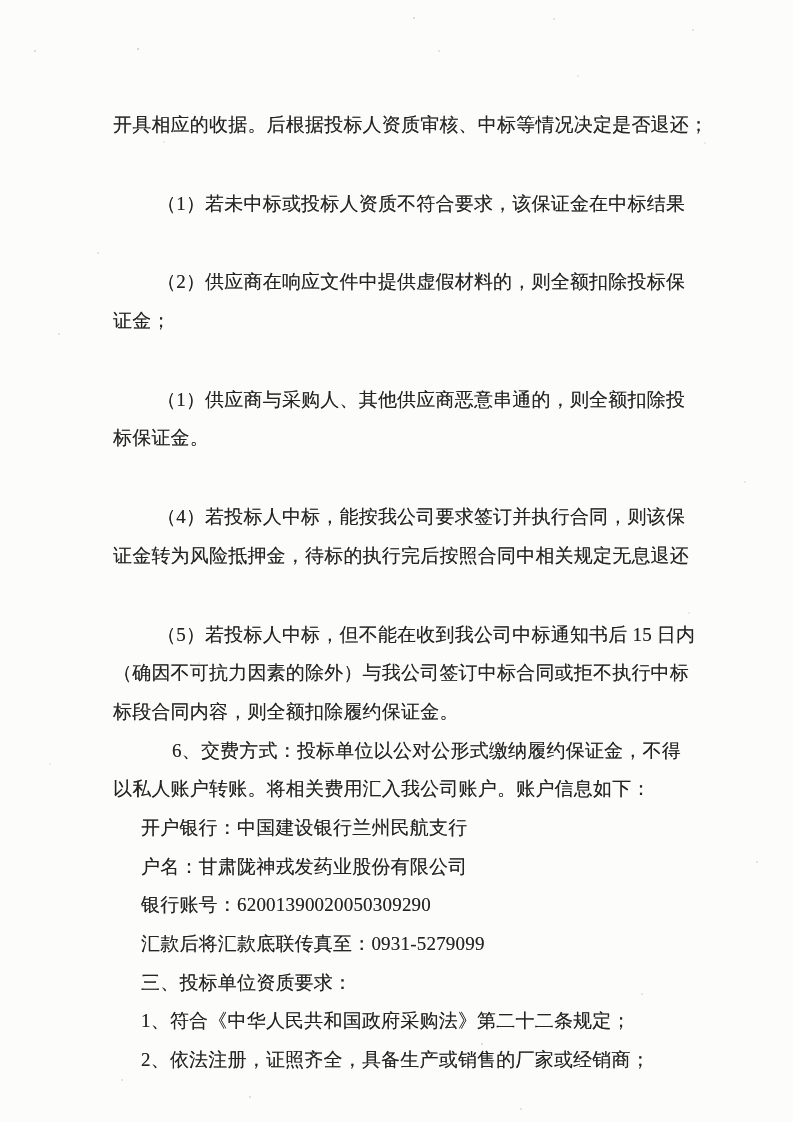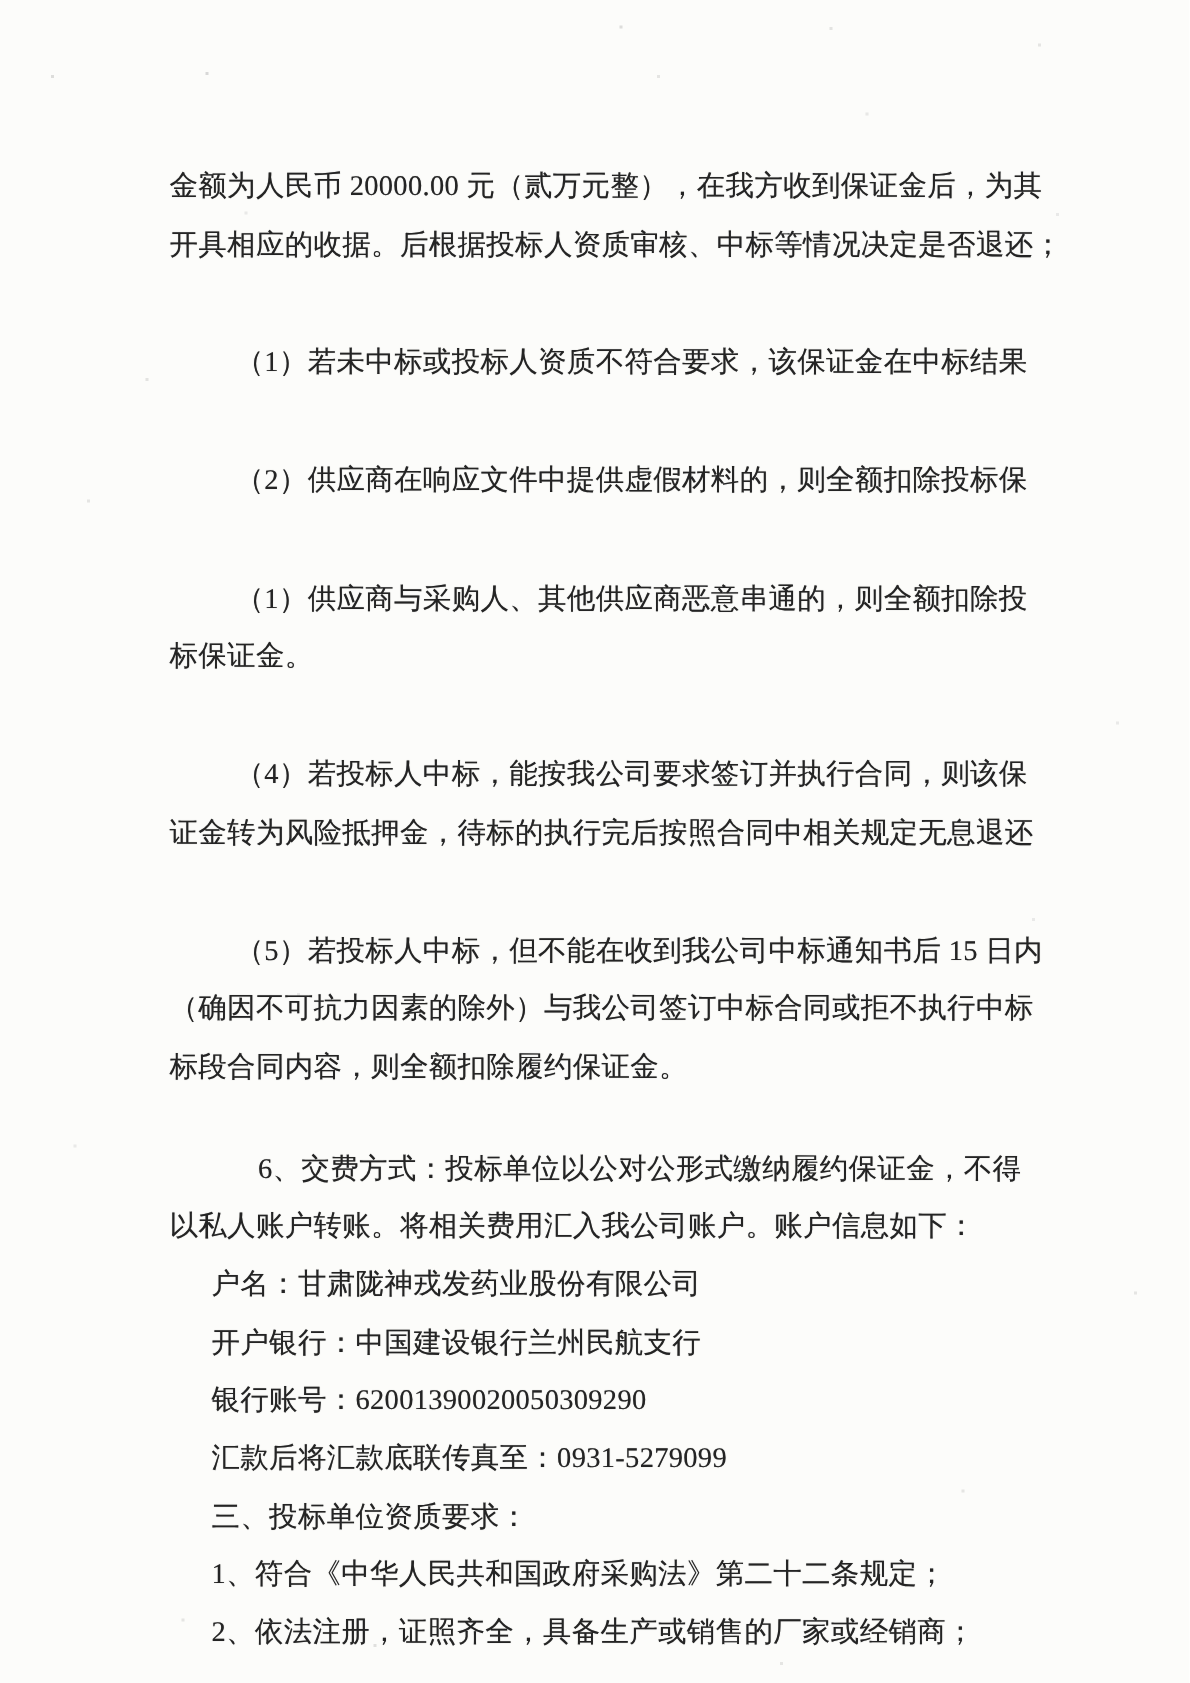--- a/index.html
+++ b/index.html
@@ -55,44 +55,44 @@
     font-size: 19px;
     line-height: 38.7px;
     height: 38.7px;
     color: #242424;
     letter-spacing: 0.2px;
     white-space: nowrap;
     text-shadow: 0 0 0.5px rgba(45,45,45,0.55);
   }
   
   .ind-a { padding-left: 44px; margin-top: 40px; }  
-  .ind-b { padding-left: 59px; margin-top: 29px; }  
+  .ind-b { padding-left: 59px; }  
   .ind-c { padding-left: 28px; }  
 </style>
 </head>
 <body>
 
 <div class="scan-page">
   <div class="noise-dot"></div>
 
   <div class="text-block">
-    <div class="doc-line">金额为人民币 20000.00 元（贰万元整），在我方收到保证金后，为其</div>
     <div class="doc-line">开具相应的收据。后根据投标人资质审核、中标等情况决定是否退还；</div>
     <div class="doc-line ind-a">（1）若未中标或投标人资质不符合要求，该保证金在中标结果</div>
     <div class="doc-line ind-a">（2）供应商在响应文件中提供虚假材料的，则全额扣除投标保</div>
+    <div class="doc-line">证金；</div>
     <div class="doc-line ind-a">（1）供应商与采购人、其他供应商恶意串通的，则全额扣除投</div>
     <div class="doc-line">标保证金。</div>
     <div class="doc-line ind-a">（4）若投标人中标，能按我公司要求签订并执行合同，则该保</div>
     <div class="doc-line">证金转为风险抵押金，待标的执行完后按照合同中相关规定无息退还</div>
     <div class="doc-line ind-a">（5）若投标人中标，但不能在收到我公司中标通知书后 15 日内</div>
     <div class="doc-line">（确因不可抗力因素的除外）与我公司签订中标合同或拒不执行中标</div>
     <div class="doc-line">标段合同内容，则全额扣除履约保证金。</div>
     <div class="doc-line ind-b">6、交费方式：投标单位以公对公形式缴纳履约保证金，不得</div>
     <div class="doc-line">以私人账户转账。将相关费用汇入我公司账户。账户信息如下：</div>
+    <div class="doc-line ind-c">开户银行：中国建设银行兰州民航支行</div>
     <div class="doc-line ind-c">户名：甘肃陇神戎发药业股份有限公司</div>
-    <div class="doc-line ind-c">开户银行：中国建设银行兰州民航支行</div>
     <div class="doc-line ind-c">银行账号：62001390020050309290</div>
     <div class="doc-line ind-c">汇款后将汇款底联传真至：0931-5279099</div>
     <div class="doc-line ind-c">三、投标单位资质要求：</div>
     <div class="doc-line ind-c">1、符合《中华人民共和国政府采购法》第二十二条规定；</div>
     <div class="doc-line ind-c">2、依法注册，证照齐全，具备生产或销售的厂家或经销商；</div>
   </div>
 </div>
 
 </body></html>

